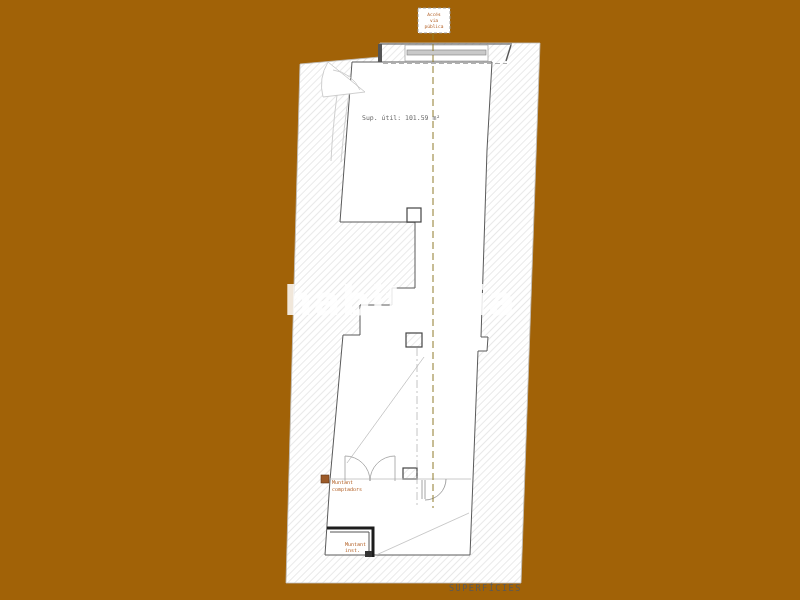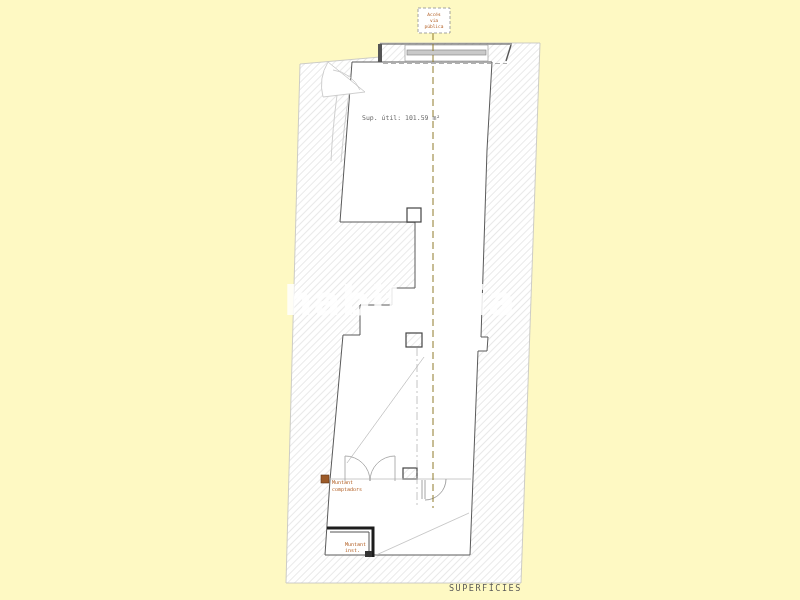--- a/index.html
+++ b/index.html
@@ -1,16 +1,16 @@
 <!DOCTYPE html>
 <html><head>
 <meta charset="utf-8">
 <style>
   html,body{margin:0;padding:0;background:#fff;}
-  .stage{position:relative;width:800px;height:600px;background:#fef9c3;overflow:hidden;
+  .stage{position:relative;width:800px;height:600px;background:#a16207;overflow:hidden;
          font-family:"DejaVu Sans Mono", monospace;}
   svg{display:block;}
   .cad-text{font-family:"DejaVu Sans Mono", monospace;fill:#6b6b6b;}
   .accent-text{font-family:"DejaVu Sans Mono", monospace;fill:#b05a1d;}
   .sheet-title{font-family:"DejaVu Sans Mono", monospace;fill:#5a5a5a;letter-spacing:1.5px;}
   .watermark-text{font-family:"DejaVu Sans", sans-serif;font-weight:700;
                   fill:rgba(255,255,255,0.85);letter-spacing:1px;}
 </style>
 </head>
 <body>

